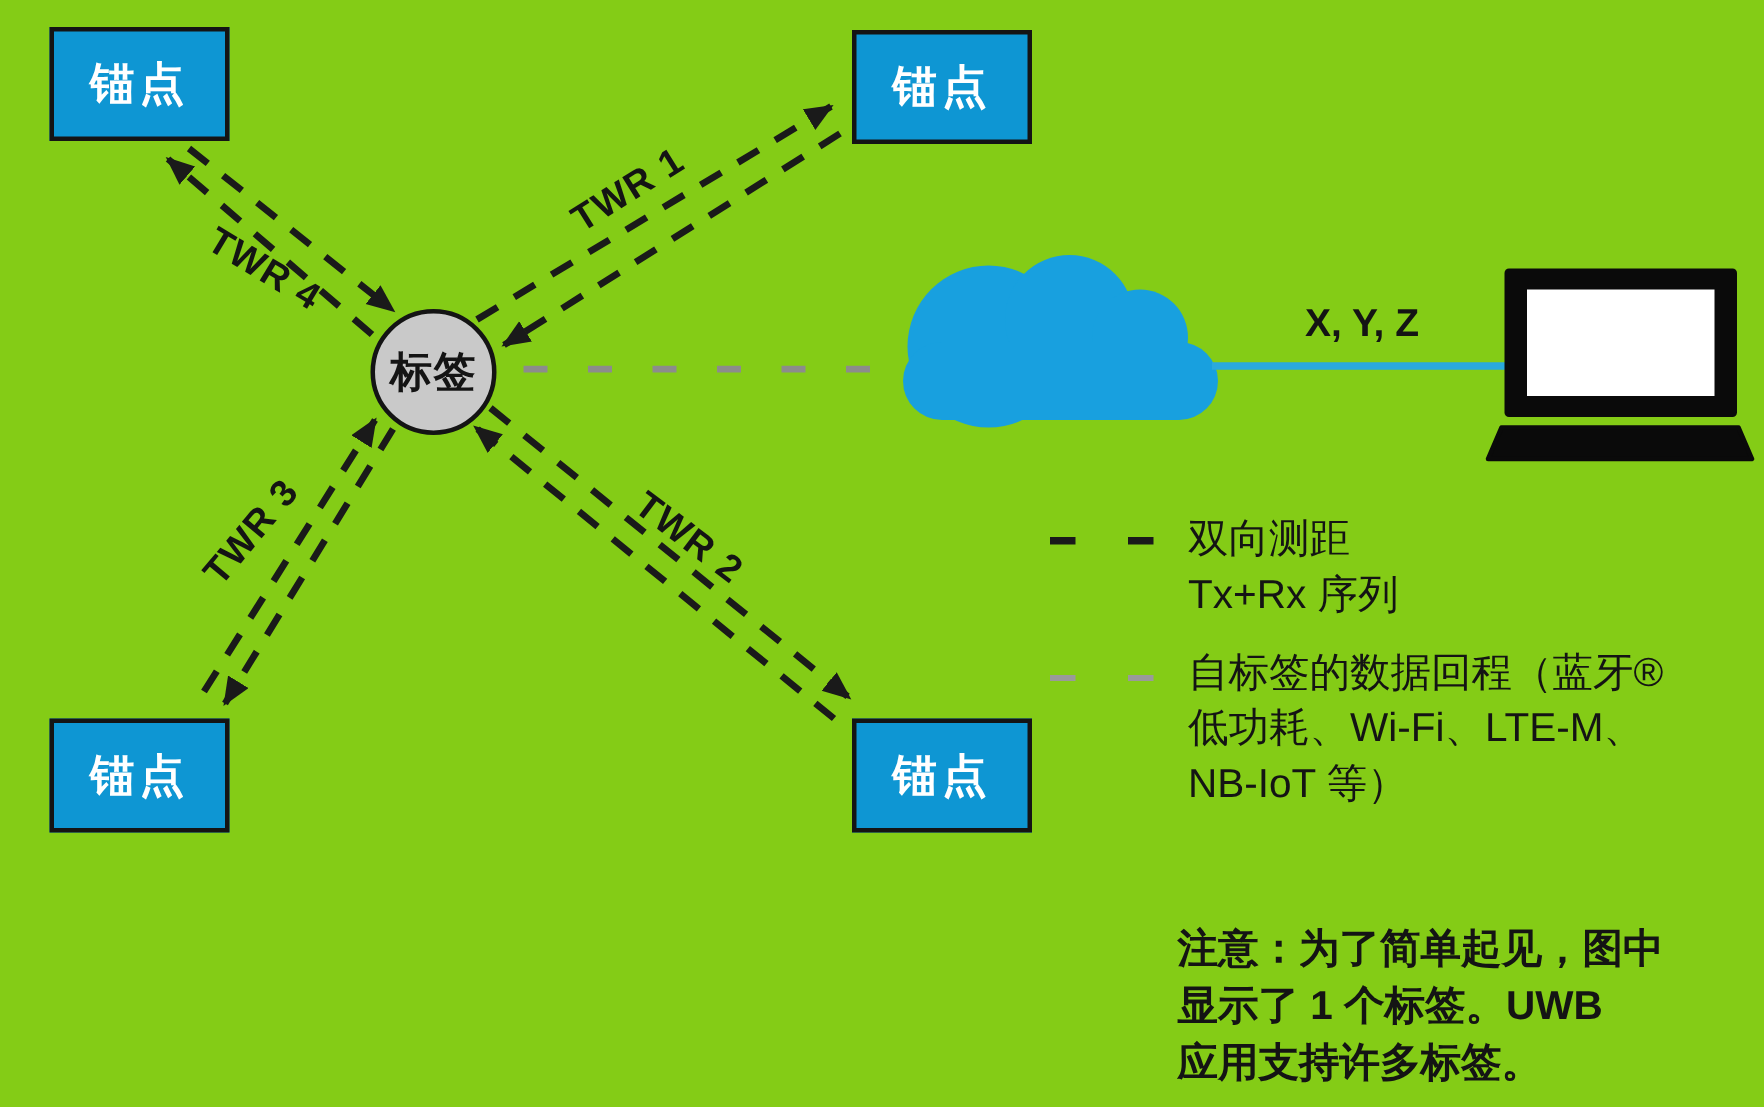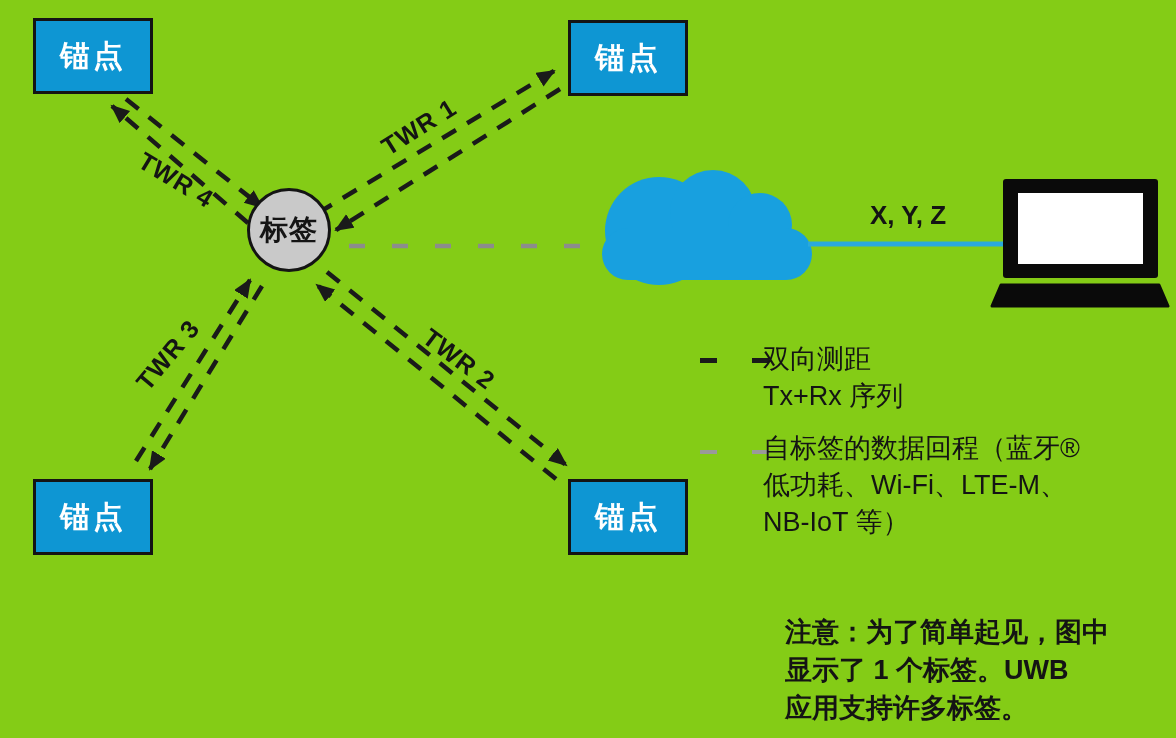--- a/index.html
+++ b/index.html
@@ -12,41 +12,41 @@
     position:absolute;width:120px;height:76px;background:#0e96d3;
     border:3px solid #141414;box-sizing:border-box;
     display:flex;align-items:center;justify-content:center;
     color:#ffffff;font-size:30px;font-weight:bold;letter-spacing:3px;
   }
   .anchor-tl{left:33px;top:18px;}
   .anchor-tr{left:568px;top:20px;}
   .anchor-bl{left:33px;top:479px;}
   .anchor-br{left:568px;top:479px;}
   .tag{
-    position:absolute;left:247px;top:188px;width:84px;height:84px;border-radius:50%;
+    position:absolute;left:247px;top:206px;width:84px;height:84px;border-radius:50%;
     background:#c9c9c9;border:3.5px solid #141414;box-sizing:border-box;
     display:flex;align-items:center;justify-content:center;
     font-size:28px;font-weight:bold;letter-spacing:1px;color:#141414;
   }
   .twr{
     position:absolute;font-size:25px;font-weight:bold;color:#141414;
     white-space:nowrap;transform-origin:center;letter-spacing:1px;
   }
   .twr1{left:419px;top:127px;transform:translate(-50%,-50%) rotate(-32deg);}
   .twr2{left:459px;top:359px;transform:translate(-50%,-50%) rotate(37deg);}
   .twr3{left:168px;top:355px;transform:translate(-50%,-50%) rotate(-50deg);}
   .twr4{left:176px;top:180px;transform:translate(-50%,-50%) rotate(31deg);}
   .xyz{
     position:absolute;left:852px;top:200px;width:112px;text-align:center;
     font-size:26px;font-weight:bold;color:#141414;
   }
   .legend-dash{position:absolute;height:5px;width:17px;background:#1a1a1a;}
   .legend-dash.gray{background:#9a9a9a;height:4px;}
   .legend-text{
-    position:absolute;left:763px;font-size:27px;line-height:37px;color:#141414;
+    position:absolute;left:792px;font-size:27px;line-height:37px;color:#141414;
     white-space:nowrap;
   }
   .legend-ranging{top:341px;}
   .legend-backhaul{top:430px;}
   .note{
     position:absolute;left:785px;top:613px;font-size:27px;line-height:38px;
     font-weight:bold;color:#141414;white-space:nowrap;
   }
   .caption{
     position:absolute;left:0;top:690px;width:1176px;text-align:center;

